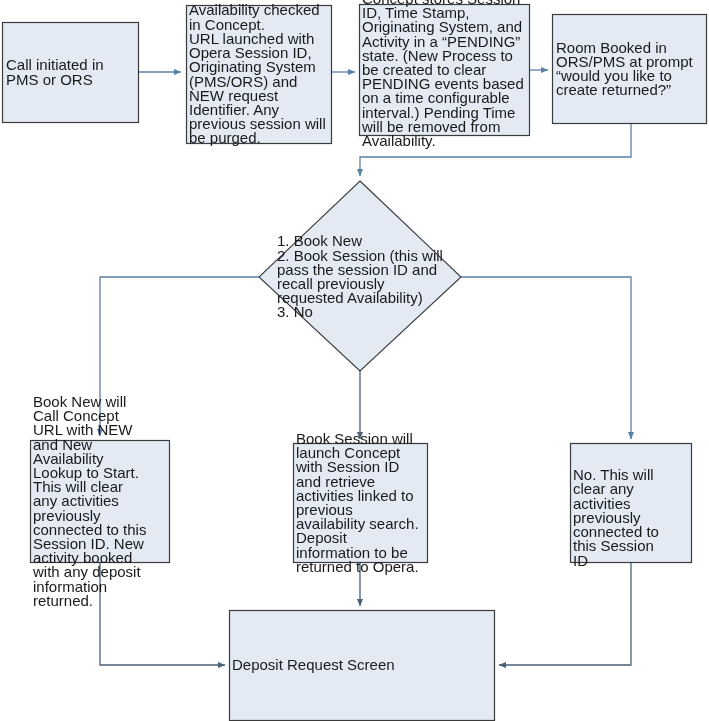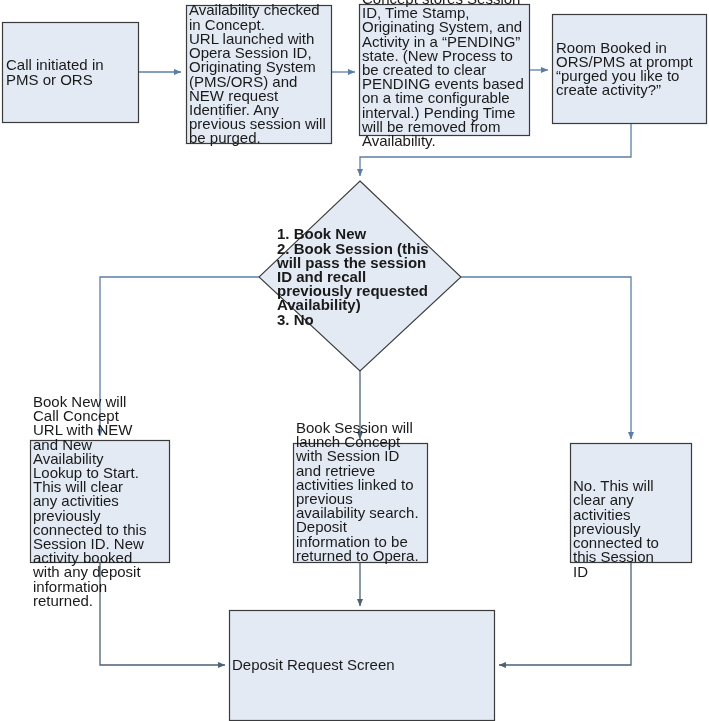--- a/index.html
+++ b/index.html
@@ -123,38 +123,38 @@
   <div class="node-label" style="left:189px; top:9px; width:140px; height:131px;">
     <span>Availability checked in Concept.
 URL launched with Opera Session ID, Originating System (PMS/ORS) and NEW request Identifier. Any previous session will be purged.</span>
   </div>
 
   <div class="node-label" style="left:362px; top:8px; width:165px; height:124px;">
     <span>Concept stores Session ID, Time Stamp, Originating System, and Activity in a “PENDING” state. (New Process to be created to clear PENDING events based on a time configurable interval.) Pending Time will be removed from Availability.</span>
   </div>
 
   <div class="node-label" style="left:556px; top:18px; width:148px; height:102px;">
-    <span>Room Booked in ORS/PMS at prompt “purged you like to create activity?”</span>
+    <span>Room Booked in ORS/PMS at prompt “would you like to create returned?”</span>
   </div>
 
-  <div class="node-label" style="left:277px; top:237px; width:167px; height:80px;font-weight:bold;">
+  <div class="node-label" style="left:277px; top:237px; width:167px; height:80px;">
     <span>1. Book New
 2. Book Session (this will pass the session ID and recall previously requested Availability)
 3. No</span>
   </div>
 
   <div class="node-label" style="left:33px; top:444px; width:116px; height:115px;">
     <span>Book New will Call Concept URL with NEW and New Availability Lookup to Start. This will clear any activities previously connected to this Session ID. New activity booked with any deposit information returned.</span>
   </div>
 
-  <div class="node-label" style="left:296px; top:436px; width:129px; height:112px;">
+  <div class="node-label" style="left:296px; top:447px; width:129px; height:112px;">
     <span>Book Session will launch Concept with Session ID and retrieve activities linked to previous availability search. Deposit information to be returned to Opera.</span>
   </div>
 
-  <div class="node-label" style="left:573px; top:473px; width:100px; height:112px;">
+  <div class="node-label" style="left:573px; top:462px; width:100px; height:112px;">
     <span>No. This will clear any activities previously connected to this Session ID</span>
   </div>
 
   <div class="node-label" style="left:232px; top:614px; width:236px; height:103px;">
     <span>Deposit Request Screen</span>
   </div>
 
 </div>
 
 </body></html>

